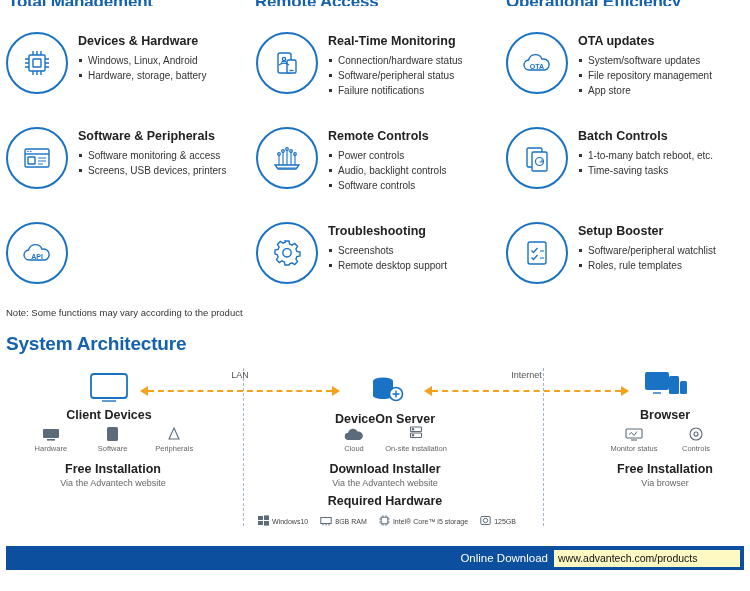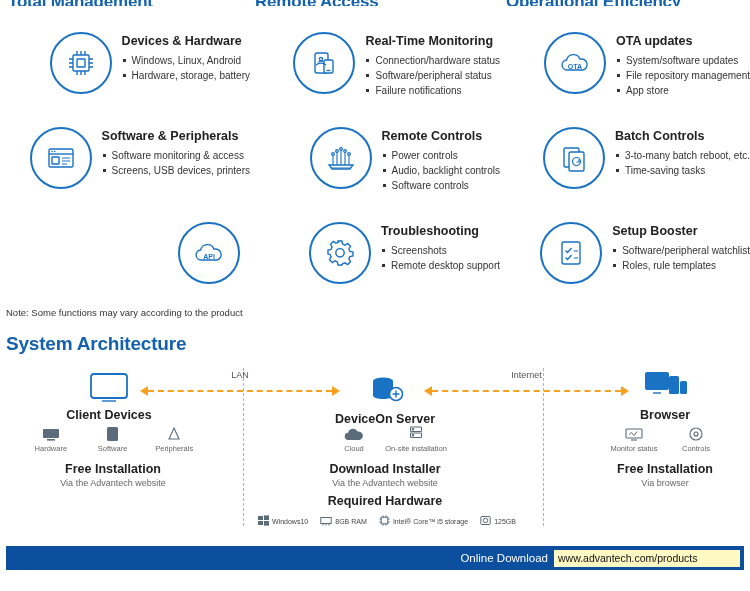--- a/index.html
+++ b/index.html
@@ -33,21 +33,21 @@
   
   .features {
     position: absolute; top: 30px; left: 0; width: 750px;
     display: grid;
     grid-template-columns: 250px 250px 250px;
     grid-auto-rows: 95px;
   }
   .feature {
     display: flex;
     align-items: flex-start;
-    justify-content: flex-end;
+    padding-left: 6px;
   }
   .feat-circle {
     flex: 0 0 auto;
     width: 62px; height: 62px;
     border: 2px solid #1a72c4;
     border-radius: 50%;
     display: flex; align-items: center; justify-content: center;
     margin-right: 10px;
     margin-top: 2px;
     background: #fff;
@@ -330,21 +330,21 @@
         <svg width="34" height="34" viewBox="0 0 34 34" fill="none" stroke="#1a72c4" stroke-width="1.4">
           <rect x="7" y="7" width="15" height="19" rx="1.5"></rect>
           <rect x="12" y="11" width="15" height="19" rx="1.5" fill="#fff"></rect>
           <circle cx="19.5" cy="20.5" r="4" stroke-width="1.2"></circle>
           <path d="M22 18.5v2.5h-2.5" stroke-width="1.2"></path>
         </svg>
       </div>
       <div class="feat-body">
         <div class="feat-title">Batch Controls</div>
         <ul class="feat-list">
-          <li>3-to-many batch reboot, etc.</li>
+          <li>1-to-many batch reboot, etc.</li>
           <li>Time-saving tasks</li>
         </ul>
       </div>
     </div>
 
     <div class="feature">
       <div class="feat-circle">
         <svg width="36" height="32" viewBox="0 0 36 32" fill="none" stroke="#1a72c4" stroke-width="1.4">
           <path d="M10 23a5 5 0 01-.4-9.98A7 7 0 0123 12.2 4.9 4.9 0 0126 23z"></path>
           <text x="18" y="21.5" font-size="7" fill="#1a72c4" stroke="none" text-anchor="middle" font-family="Liberation Sans, sans-serif" font-weight="bold">API</text>

